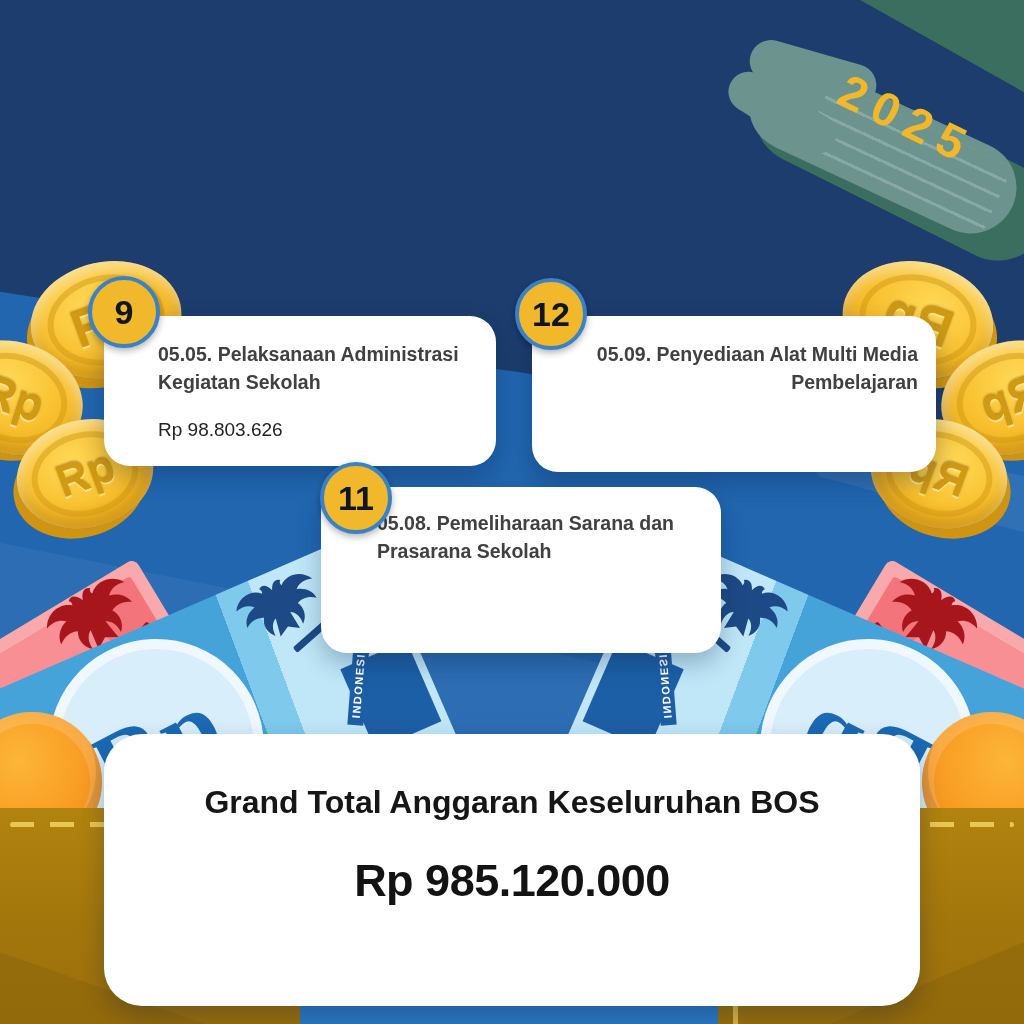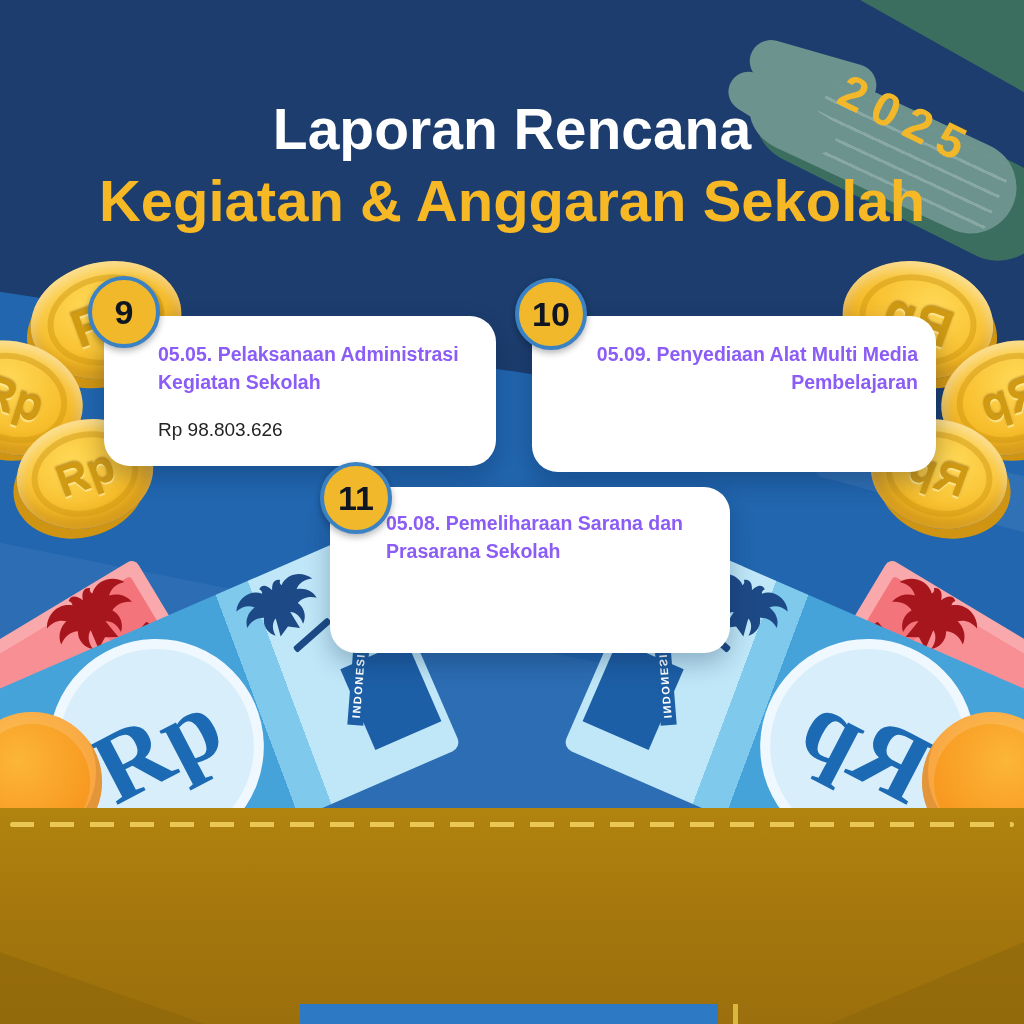--- a/index.html
+++ b/index.html
@@ -86,27 +86,27 @@
     background:repeating-linear-gradient(90deg,#EAC654 0 24px,transparent 24px 40px);}
   .wallet-strip{position:absolute;left:300px;top:1004px;width:418px;height:20px;background:#2E79C3;}
   .wallet-tick{position:absolute;left:733px;top:1004px;width:5px;height:20px;background:#D9B83F;}
   .wallet-shade-l{position:absolute;inset:0;background:#8C660B;opacity:.55;
     clip-path:polygon(0 93%,20% 100%,0 100%);}
   .wallet-shade-r{position:absolute;inset:0;background:#8C660B;opacity:.55;
     clip-path:polygon(100% 92%,100% 100%,81% 100%);}
   
   .card{position:absolute;background:#FFFFFF;border-radius:26px;z-index:6;
     box-shadow:0 10px 24px rgba(8,24,60,.28);box-sizing:border-box;}
-  .card .item-title{font-size:19.5px;font-weight:700;line-height:1.45;color:#8b5cf6;margin:0;}
+  .card .item-title{font-size:19.5px;font-weight:700;line-height:1.45;color:#404040;margin:0;}
   .card .item-amount{font-size:19px;font-weight:400;color:#232323;margin:0;}
   .card9{left:104px;top:316px;width:392px;height:150px;padding:24px 20px 0 54px;}
   .card9 .item-amount{margin-top:22px;}
   .card10{left:532px;top:316px;width:404px;height:156px;padding:24px 18px 0 50px;text-align:right;}
   .card10 .item-amount{margin-top:16px;}
-  .card11{left:330px;top:487px;width:400px;height:166px;padding:22px 18px 0 56px;}
+  .card11{left:321px;top:487px;width:400px;height:166px;padding:22px 18px 0 56px;}
   .card11 .item-title{max-width:318px;}
   .card11 .item-amount{margin-top:44px;}
   .badge{position:absolute;width:64px;height:64px;border-radius:50%;background:#F2B82B;
     border:4px solid #3B82C4;z-index:7;display:flex;align-items:center;justify-content:center;
     font-size:34px;font-weight:700;color:#101522;box-shadow:0 3px 7px rgba(0,0,0,.3);}
   .badge9{left:88px;top:276px;}
   .badge10{left:515px;top:278px;}
   .badge11{left:320px;top:462px;}
   .grand-card{left:104px;top:734px;width:816px;height:272px;border-radius:38px;text-align:center;
     padding-top:50px;}
@@ -122,24 +122,20 @@
   <div class="layer bg-wedge1"></div>
   <div class="layer bg-wedge2"></div>
   <div class="layer corner-teal"></div>
 
   <div class="brush-shadow"></div>
   <div class="brush-body">
     <div class="brush-streak"></div>
   </div>
   <div class="year">2025</div>
 
-  <div class="titles">
-    <h1 class="title1">Laporan Rencana</h1>
-    <h1 class="title2">Kegiatan &amp; Anggaran Sekolah</h1>
-  </div>
 
   <div class="deco">
     <div class="coin coin1">
       <span class="rp">Rp</span>
     </div>
     <div class="coin coin2">
       <span class="rp">Rp</span>
     </div>
     <div class="coin coin3">
       <span class="rp">Rp</span>
@@ -239,17 +235,21 @@
     <p class="item-amount">Rp 98.803.626</p>
   </div>
   <div class="card card10">
     <p class="item-title">05.09. Penyediaan Alat Multi Media Pembelajaran</p>
   </div>
   <div class="card card11">
     <p class="item-title">05.08. Pemeliharaan Sarana dan Prasarana Sekolah</p>
   </div>
 
   <div class="badge badge9">9</div>
-  <div class="badge badge10">10</div>
+  <div class="badge badge10">12</div>
   <div class="badge badge11">11</div>
 
+  <div class="card grand-card">
+    <p class="grand-label">Grand Total Anggaran Keseluruhan BOS</p>
+    <p class="grand-amount">Rp 985.120.000</p>
+  </div>
 
 </div>
 
 </body></html>

